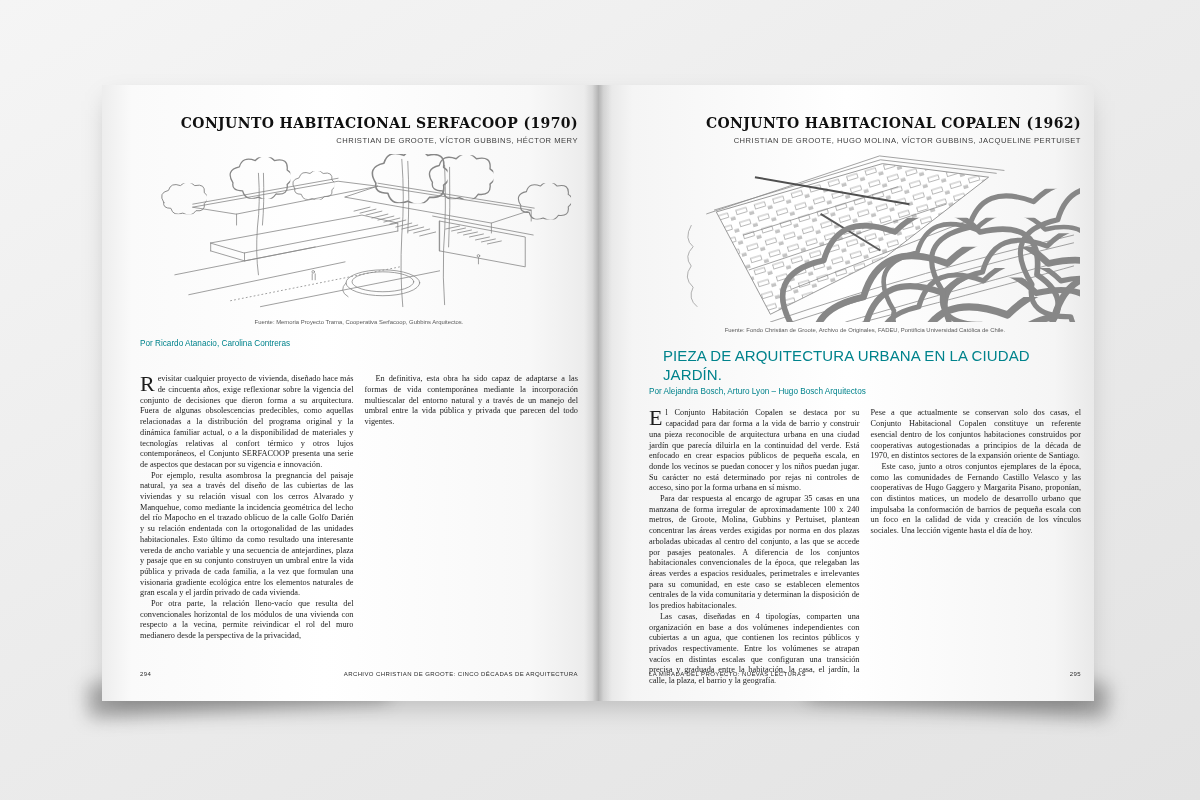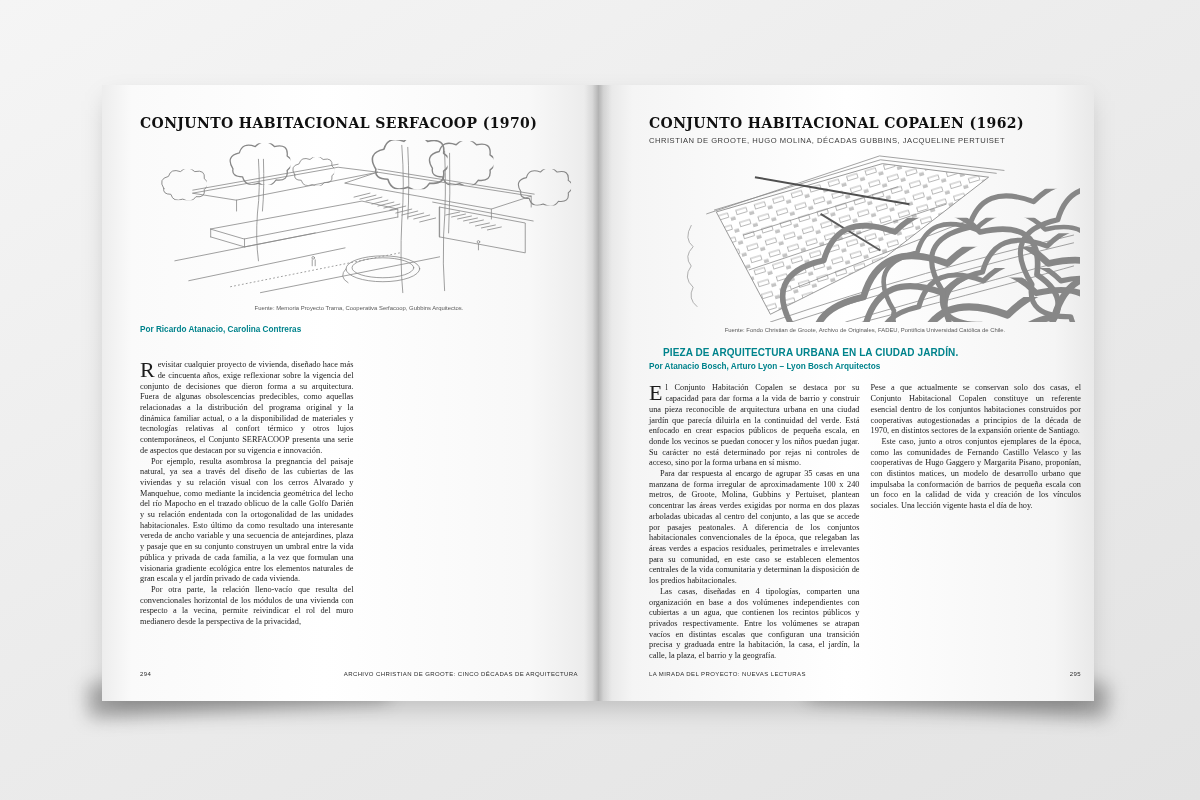--- a/index.html
+++ b/index.html
@@ -12,29 +12,29 @@
   .shadow-main{position:absolute;left:6px;right:6px;top:16px;bottom:-6px;background:rgba(0,0,0,.20);filter:blur(13px);z-index:0;}
   .shadow-bl{position:absolute;left:-14px;bottom:-8px;width:300px;height:34px;background:rgba(0,0,0,.30);filter:blur(9px);transform:rotate(-3.5deg);z-index:0;}
   .shadow-br{position:absolute;right:-14px;bottom:-8px;width:300px;height:34px;background:rgba(0,0,0,.30);filter:blur(9px);transform:rotate(3.5deg);z-index:0;}
   .page{position:relative;z-index:1;width:496px;height:616px;}
   .page.left{background:linear-gradient(to right,#ededed 0,#fafafa 6%,#ffffff 45%,#f8f8f8 86%,#e9e9e9 100%);}
   .page.right{background:linear-gradient(to right,#e2e2e2 0,#f5f5f5 7%,#ffffff 50%,#f5f5f5 92%,#e9e9e9 100%);}
   .spine{position:absolute;left:50%;top:0;bottom:0;width:28px;transform:translateX(-50%);z-index:2;pointer-events:none;
     background:linear-gradient(to right,rgba(0,0,0,0) 0%,rgba(0,0,0,.08) 30%,rgba(0,0,0,.22) 50%,rgba(0,0,0,.08) 70%,rgba(0,0,0,0) 100%);}
   .page-inner{position:absolute;inset:0;padding:30px 20px 0 38px;}
   .page.right .page-inner{padding:30px 13px 0 51px;}
-  .header{text-align:left;}
+  .header{text-align:right;}
   .title{font-family:"DejaVu Serif",serif;font-weight:700;font-size:14px;line-height:1.15;letter-spacing:.4px;color:#101010;}
   .authors{font-size:7.6px;line-height:1.2;letter-spacing:.5px;color:#3a3a3a;margin-top:5px;}
   .figure{margin-top:9px;text-align:center;}
   .figure svg{display:block;margin:0 auto;}
   .caption{font-size:5.9px;line-height:1.2;color:#5a5a5a;margin-top:5px;}
   .lead{margin-top:13px;min-height:24px;}
-  .heading{font-size:10px;font-weight:700;line-height:1.25;color:#00838c;letter-spacing:.1px;padding-left:14px;}
-  .byline{font-size:8.2px;font-weight:700;line-height:1.3;color:#00838c;margin-top:2px;}
+  .heading{font-size:15px;font-weight:400;line-height:1.25;color:#00838c;letter-spacing:.1px;padding-left:14px;}
+  .byline{font-size:8.2px;font-weight:400;line-height:1.3;color:#00838c;margin-top:2px;}
   .columns{display:flex;gap:11px;margin-top:11px;}
   .col{flex:1;font-family:"Liberation Serif",serif;font-size:8.3px;line-height:10.7px;color:#1c1c1c;text-align:justify;}
   .col p{margin:0;}
   .col p.indent{text-indent:11px;}
   .dropcap{float:left;font-family:"Liberation Serif",serif;font-size:22px;line-height:18px;padding:1px 3px 0 0;}
   .footer{position:absolute;left:38px;right:20px;bottom:24px;display:flex;justify-content:space-between;
     font-size:6px;letter-spacing:.4px;color:#2a2a2a;}
   .page.right .footer{left:51px;right:13px;}
   .sketch{stroke:#878787;fill:none;stroke-width:.8;stroke-linecap:round;stroke-linejoin:round;}
 </style>
@@ -43,20 +43,21 @@
 
 <div class="spread">
   <div class="shadow-main"></div>
   <div class="shadow-bl"></div>
   <div class="shadow-br"></div>
 
   <div class="page left">
     <div class="page-inner">
       <div class="header">
         <div class="title">CONJUNTO HABITACIONAL SERFACOOP (1970)</div>
+        <div class="authors">CHRISTIAN DE GROOTE, VÍCTOR GUBBINS, HÉCTOR MERY</div>
       </div>
 
       <div class="figure">
         <svg width="436" height="160" viewBox="0 0 438 158">
           <defs>
             <symbol id="scb" viewBox="0 0 40 26">
               <path class="sketch" d="M4 16 q-5 -8 4 -10 q2 -7 10 -4 q6 -6 12 0 q9 -2 8 6 q6 4 0 9 q1 7 -7 6 q-4 6 -11 2 q-8 3 -10 -4 q-7 0 -6 -5 Z"></path>
             </symbol>
           </defs>
           <g class="sketch">
@@ -105,35 +106,36 @@
         <div class="byline">Por Ricardo Atanacio, Carolina Contreras</div>
       </div>
 
       <div class="columns">
         <div class="col">
           <p><span class="dropcap">R</span><span>evisitar cualquier proyecto de vivienda, diseñado hace más de cincuenta años, exige reflexionar sobre la vigencia del conjunto de decisiones que dieron forma a su arquitectura. Fuera de algunas obsolescencias predecibles, como aquellas relacionadas a la distribución del programa original y la dinámica familiar actual, o a la disponibilidad de materiales y tecnologías relativas al confort térmico y otros lujos contemporáneos, el Conjunto SERFACOOP presenta una serie de aspectos que destacan por su vigencia e innovación.</span></p>
           <p class="indent">Por ejemplo, resulta asombrosa la pregnancia del paisaje natural, ya sea a través del diseño de las cubiertas de las viviendas y su relación visual con los cerros Alvarado y Manquehue, como mediante la incidencia geométrica del lecho del río Mapocho en el trazado oblicuo de la calle Golfo Darién y su relación endentada con la ortogonalidad de las unidades habitacionales. Esto último da como resultado una interesante vereda de ancho variable y una secuencia de antejardines, plaza y pasaje que en su conjunto construyen un umbral entre la vida pública y privada de cada familia, a la vez que formulan una visionaria gradiente ecológica entre los elementos naturales de gran escala y el jardín privado de cada vivienda.</p>
           <p class="indent">Por otra parte, la relación lleno-vacío que resulta del convencionales horizontal de los módulos de una vivienda con respecto a la vecina, permite reivindicar el rol del muro medianero desde la perspectiva de la privacidad,</p>
         </div>
         <div class="col">
+          <p class="indent">En definitiva, esta obra ha sido capaz de adaptarse a las formas de vida contemporánea mediante la incorporación multiescalar del entorno natural y a través de un manejo del umbral entre la vida pública y privada que parecen del todo vigentes.</p>
         </div>
       </div>
 
       <div class="footer">
         <span>294</span>
         <span>ARCHIVO CHRISTIAN DE GROOTE: CINCO DÉCADAS DE ARQUITECTURA</span>
       </div>
     </div>
   </div>
 
   <div class="page right">
     <div class="page-inner">
       <div class="header">
         <div class="title">CONJUNTO HABITACIONAL COPALEN (1962)</div>
-        <div class="authors">CHRISTIAN DE GROOTE, HUGO MOLINA, DÉCADAS GUBBINS, JACQUELINE PERTUISET</div>
+        <div class="authors">CHRISTIAN DE GROOTE, HUGO MOLINA, VÍCTOR GUBBINS, JACQUELINE PERTUISET</div>
       </div>
 
       <div class="figure">
         <svg width="430" height="168" viewBox="0 0 432 174">
           <defs>
             <pattern id="housep" width="20" height="13" patternUnits="userSpaceOnUse" patternTransform="rotate(-17)">
               <rect x="1.5" y="2" width="11" height="4.5" fill="none" stroke="#9b9b9b" stroke-width=".7"></rect>
               <rect x="14" y="7.5" width="5" height="3.5" fill="#c4c4c4"></rect>
             </pattern>
           </defs>
@@ -166,21 +168,21 @@
             <use href="#scb" transform="translate(350,4) scale(1.5)"></use>
             <use href="#scb" transform="translate(388,2) scale(1.6)"></use>
             <use href="#scb" transform="translate(136,118) scale(1.0)"></use>
           </g>
         </svg>
         <div class="caption">Fuente: Fondo Christian de Groote, Archivo de Originales, FADEU, Pontificia Universidad Católica de Chile.</div>
       </div>
 
       <div class="lead">
         <div class="heading">PIEZA DE ARQUITECTURA URBANA EN LA CIUDAD JARDÍN.</div>
-        <div class="byline">Por Atanacio Bosch, Arturo Lyon – Lyon Bosch Arquitectos</div>
+        <div class="byline">Por Alejandra Bosch, Arturo Lyon – Hugo Bosch Arquitectos</div>
       </div>
 
       <div class="columns">
         <div class="col">
           <p><span class="dropcap">E</span><span>l Conjunto Habitación Copalen se destaca por su capacidad para dar forma a la vida de barrio y construir una pieza reconocible de arquitectura urbana en una ciudad jardín que parecía diluirla en la continuidad del verde. Está enfocado en crear espacios públicos de pequeña escala, en donde los vecinos se puedan conocer y los niños puedan jugar. Su carácter no está determinado por rejas ni controles de acceso, sino por la forma urbana en sí mismo.</span></p>
           <p class="indent">Para dar respuesta al encargo de agrupar 35 casas en una manzana de forma irregular de aproximadamente 100 x 240 metros, de Groote, Molina, Gubbins y Pertuiset, plantean concentrar las áreas verdes exigidas por norma en dos plazas arboladas ubicadas al centro del conjunto, a las que se accede por pasajes peatonales. A diferencia de los conjuntos habitacionales convencionales de la época, que relegaban las áreas verdes a espacios residuales, perimetrales e irrelevantes para su comunidad, en este caso se establecen elementos centrales de la vida comunitaria y determinan la disposición de los predios habitacionales.</p>
           <p class="indent">Las casas, diseñadas en 4 tipologías, comparten una organización en base a dos volúmenes independientes con cubiertas a un agua, que contienen los recintos públicos y privados respectivamente. Entre los volúmenes se atrapan vacíos en distintas escalas que configuran una transición precisa y graduada entre la habitación, la casa, el jardín, la calle, la plaza, el barrio y la geografía.</p>
         </div>
         <div class="col">
           <p>Pese a que actualmente se conservan solo dos casas, el Conjunto Habitacional Copalen constituye un referente esencial dentro de los conjuntos habitaciones construidos por cooperativas autogestionadas a principios de la década de 1970, en distintos sectores de la expansión oriente de Santiago.</p>

